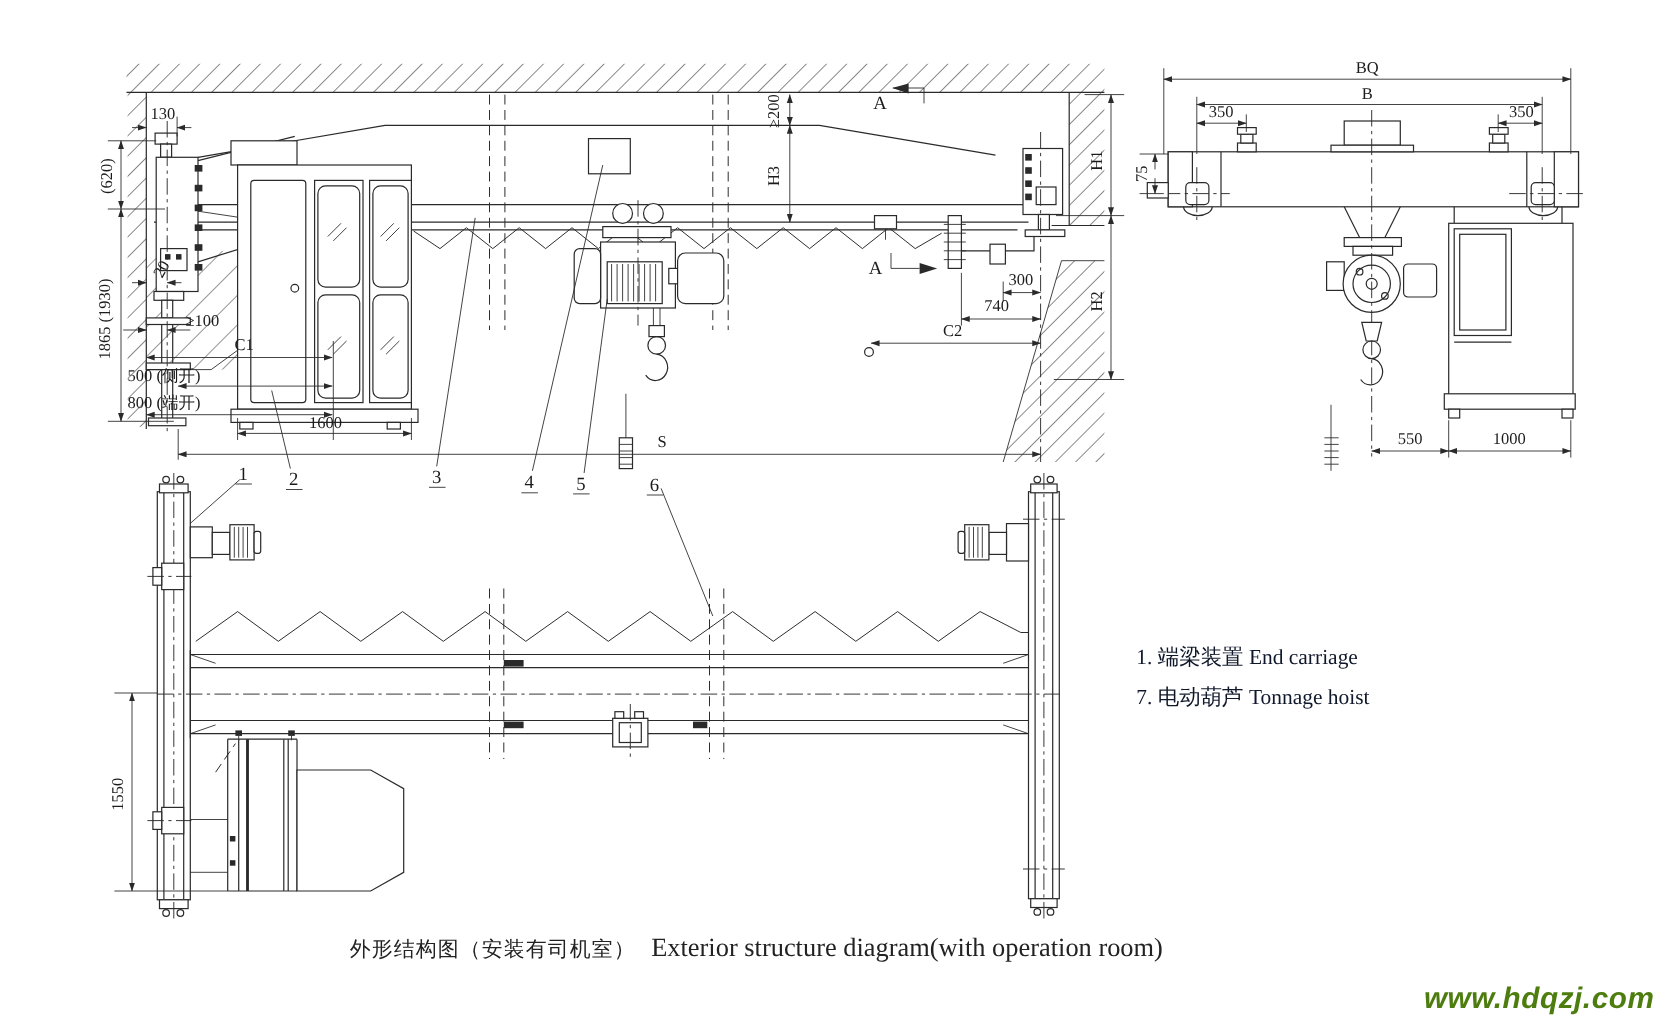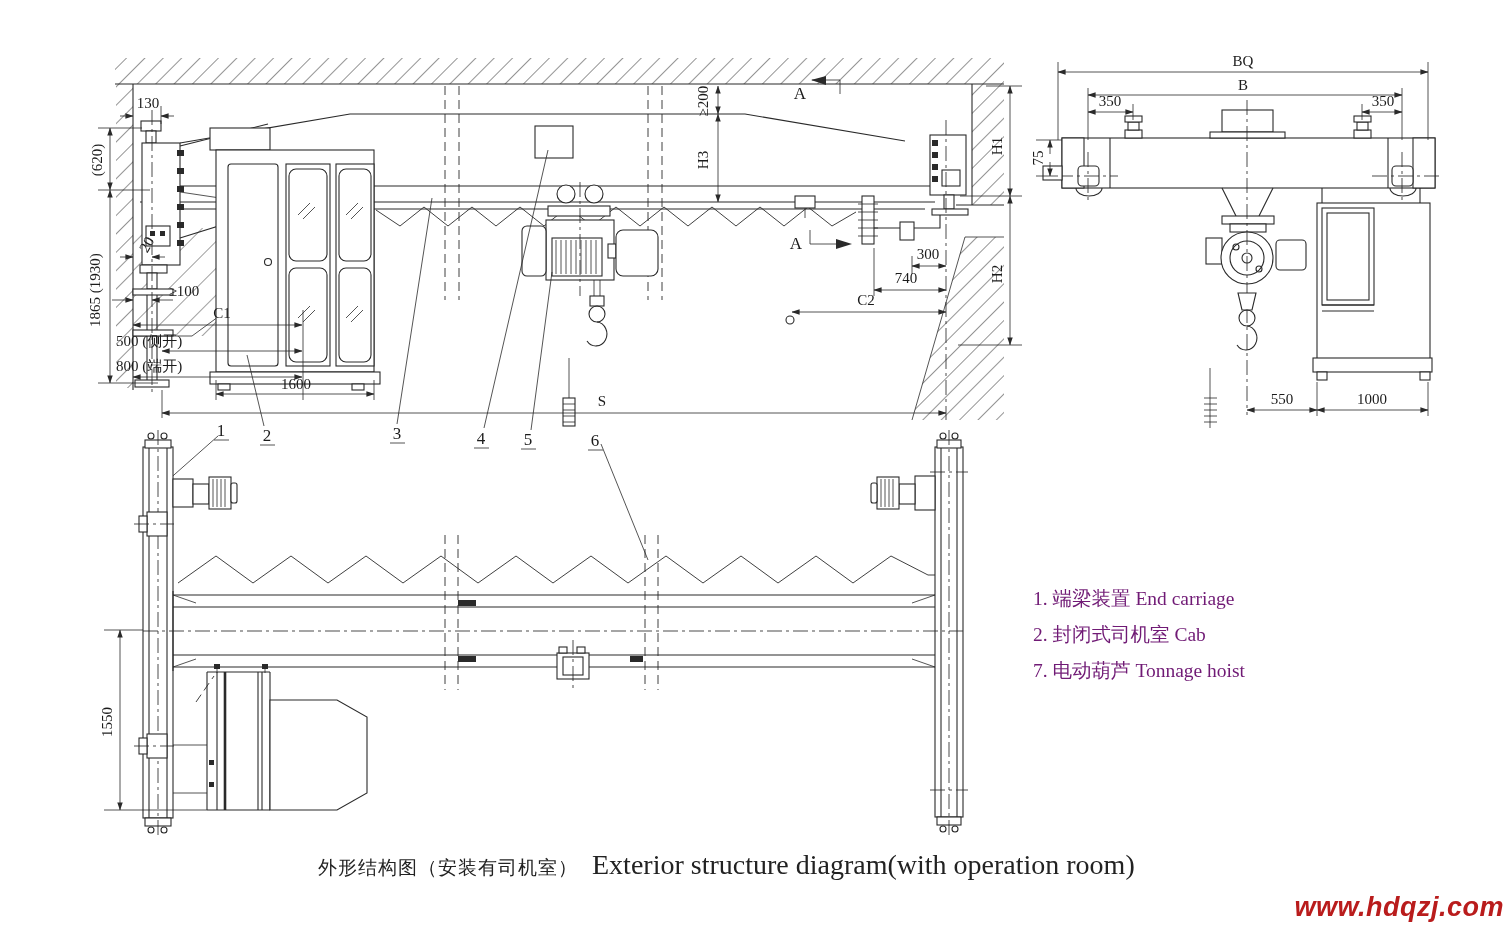--- a/index.html
+++ b/index.html
@@ -9,27 +9,27 @@
   .s{stroke:#2a2a2a;fill:none;stroke-width:1.1;}
   .w{fill:#ffffff;stroke:#2a2a2a;stroke-width:1.1;}
   .f{fill:#2a2a2a;stroke:none;}
   .t{stroke:#2a2a2a;fill:none;stroke-width:0.8;}
   .da{stroke:#2a2a2a;fill:none;stroke-width:0.9;stroke-dasharray:9 5;}
   .dd{stroke:#2a2a2a;fill:none;stroke-width:0.85;stroke-dasharray:15 4 3 4;}
   .ht{fill:none;stroke:#2a2a2a;stroke-width:0.9;}
   text.dim{font-family:"Liberation Serif","DejaVu Serif",serif;font-size:15px;fill:#1b1b1b;text-anchor:middle;}
   text.dim.st{text-anchor:start;}
   text.lbl{font-family:"Liberation Serif","DejaVu Serif",serif;font-size:17px;fill:#1b1b1b;text-anchor:middle;}
-  .legend{position:absolute;left:1033px;top:581px;color:#701a75;}
+  .legend{position:absolute;left:1033px;top:581px;color:#0f172a;}
   .legend .row{font-size:19.5px;line-height:36px;white-space:nowrap;}
   .caption{position:absolute;left:318px;top:849px;color:#222;white-space:nowrap;}
   .caption .zh{font-size:19px;letter-spacing:1px;}
-  .caption .en{font-size:28px;margin-left:14px;}
+  .caption .en{font-size:24px;margin-left:14px;}
   .watermark{position:absolute;right:6px;top:892px;font-family:"Liberation Sans","DejaVu Sans",sans-serif;
-             font-weight:bold;font-style:italic;font-size:27px;color:#b91c1c;letter-spacing:0.5px;}
+             font-weight:bold;font-style:italic;font-size:27px;color:#4d7c0f;letter-spacing:0.5px;}
 </style>
 </head>
 <body>
 
 <div class="stage">
 <svg width="1510" height="931" viewBox="0 0 1510 931">
   <defs>
     <pattern id="hatch" width="13" height="13" patternUnits="userSpaceOnUse" patternTransform="rotate(45)">
       <line x1="0" y1="0" x2="0" y2="13" stroke="#2a2a2a" stroke-width="1"></line>
     </pattern>
@@ -500,21 +500,20 @@
       <line class="t" x1="104" y1="630" x2="143" y2="630"></line>
       <line class="t" x1="104" y1="810" x2="207" y2="810"></line>
       <line class="t" x1="120" y1="630" x2="120" y2="810" marker-start="url(#ar)" marker-end="url(#ar)"></line>
       <text class="dim" transform="rotate(-90 112,722)" x="112" y="722">1550</text>
     </g>
   </g>
 </svg>
 
   <div class="legend">
     <div class="row"><span>1. 端梁装置</span> <span>End carriage</span></div>
-    <div class="row"><span>2. 封闭式司机室</span> <span>Cab</span></div>
     <div class="row"><span>7. 电动葫芦</span> <span>Tonnage hoist</span></div>
   </div>
 
   <div class="caption">
     <span class="zh">外形结构图（安装有司机室）</span><span class="en">Exterior structure diagram(with operation room)</span>
   </div>
 
   <div class="watermark">www.hdqzj.com</div>
 </div>
 

